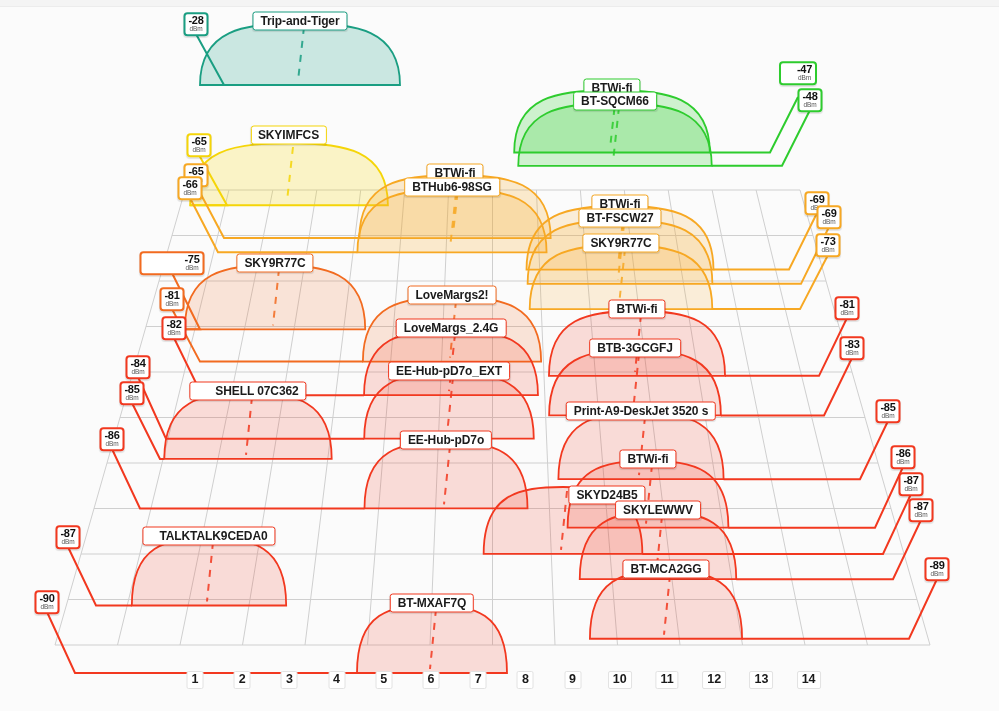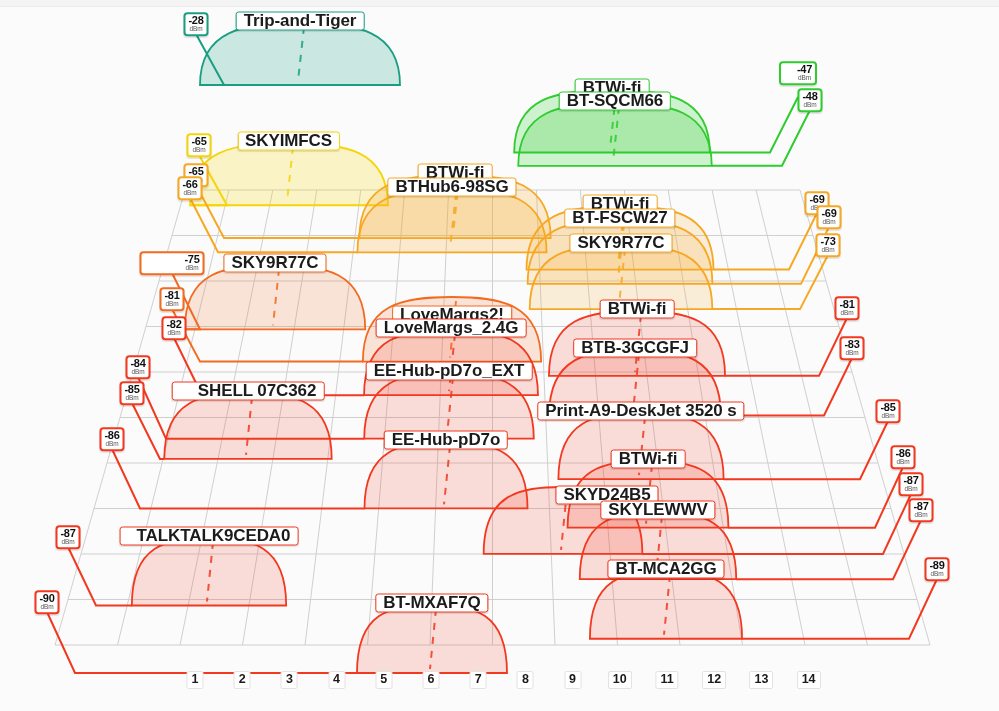--- a/index.html
+++ b/index.html
@@ -28,21 +28,21 @@
     overflow: visible;
   }
   
   .ssid {
     position: absolute;
     transform: translate(-50%, -50%);
     background: #ffffff;
     border: 1.6px solid #cccccc;
     border-radius: 3px;
     padding: 2px 7px 3px 7px;
-    font-size: 17px;
+    font-size: 12px;
     font-weight: bold;
     color: #1b1b1b;
     white-space: nowrap;
     line-height: 12px;
     letter-spacing: -0.1px;
     box-shadow: 0 1px 1px rgba(0,0,0,0.10);
   }
   
   .dbm {
     position: absolute;
@@ -360,30 +360,30 @@
           <span class="u">dBm</span>
         </div>
         <div class="dbm" style="left: 47px; top: 595px; border-color: rgb(242, 56, 31);">
           <span class="v">-90</span>
           <span class="u">dBm</span>
         </div>
       </div>
 
     <div id="ssid-labels">
         <div class="ssid" style="left: 300px; top: 14px; border-color: rgb(26, 158, 130);">Trip-and-Tiger</div>
-        <div class="ssid" style="left: 289px; top: 134px; border-color: rgb(245, 213, 8); padding-left: 6px;">SKYIMFCS</div>
+        <div class="ssid" style="left: 289px; top: 128px; border-color: rgb(245, 213, 8); padding-left: 6px;">SKYIMFCS</div>
         <div class="ssid" style="left: 612px; top: 81px; border-color: rgb(46, 204, 46);">BTWi-fi</div>
         <div class="ssid" style="left: 615px; top: 94px; border-color: rgb(46, 204, 46);">BT-SQCM66</div>
         <div class="ssid" style="left: 455px; top: 166px; border-color: rgb(247, 168, 35);">BTWi-fi</div>
         <div class="ssid" style="left: 452px; top: 180px; border-color: rgb(247, 168, 35);">BTHub6-98SG</div>
         <div class="ssid" style="left: 620px; top: 197px; border-color: rgb(247, 168, 35);">BTWi-fi</div>
         <div class="ssid" style="left: 620px; top: 211px; border-color: rgb(247, 168, 35);">BT-FSCW27</div>
         <div class="ssid" style="left: 621px; top: 236px; border-color: rgb(247, 168, 35);">SKY9R77C</div>
         <div class="ssid" style="left: 275px; top: 256px; border-color: rgb(242, 107, 32);">SKY9R77C</div>
-        <div class="ssid" style="left: 452px; top: 288px; border-color: rgb(242, 107, 32); margin-top: 20px;">LoveMargs2!</div>
+        <div class="ssid" style="left: 452px; top: 288px; border-color: rgb(242, 107, 32);">LoveMargs2!</div>
         <div class="ssid" style="left: 637px; top: 302px; border-color: rgb(242, 56, 31);">BTWi-fi</div>
         <div class="ssid" style="left: 451px; top: 321px; border-color: rgb(242, 56, 31);">LoveMargs_2.4G</div>
         <div class="ssid" style="left: 635px; top: 341px; border-color: rgb(242, 56, 31);">BTB-3GCGFJ</div>
         <div class="ssid" style="left: 449px; top: 364px; border-color: rgb(242, 56, 31);">EE-Hub-pD7o_EXT</div>
         <div class="ssid" style="left: 248px; top: 384px; border-color: rgb(242, 56, 31); padding-left: 25px;">SHELL 07C362</div>
         <div class="ssid" style="left: 641px; top: 404px; border-color: rgb(242, 56, 31);">Print-A9-DeskJet 3520 s</div>
         <div class="ssid" style="left: 446px; top: 433px; border-color: rgb(242, 56, 31);">EE-Hub-pD7o</div>
         <div class="ssid" style="left: 648px; top: 452px; border-color: rgb(242, 56, 31);">BTWi-fi</div>
         <div class="ssid" style="left: 563px; top: 488px; border-color: rgb(242, 56, 31); margin-left: 44px;">SKYD24B5</div>
         <div class="ssid" style="left: 658px; top: 503px; border-color: rgb(242, 56, 31);">SKYLEWWV</div>

